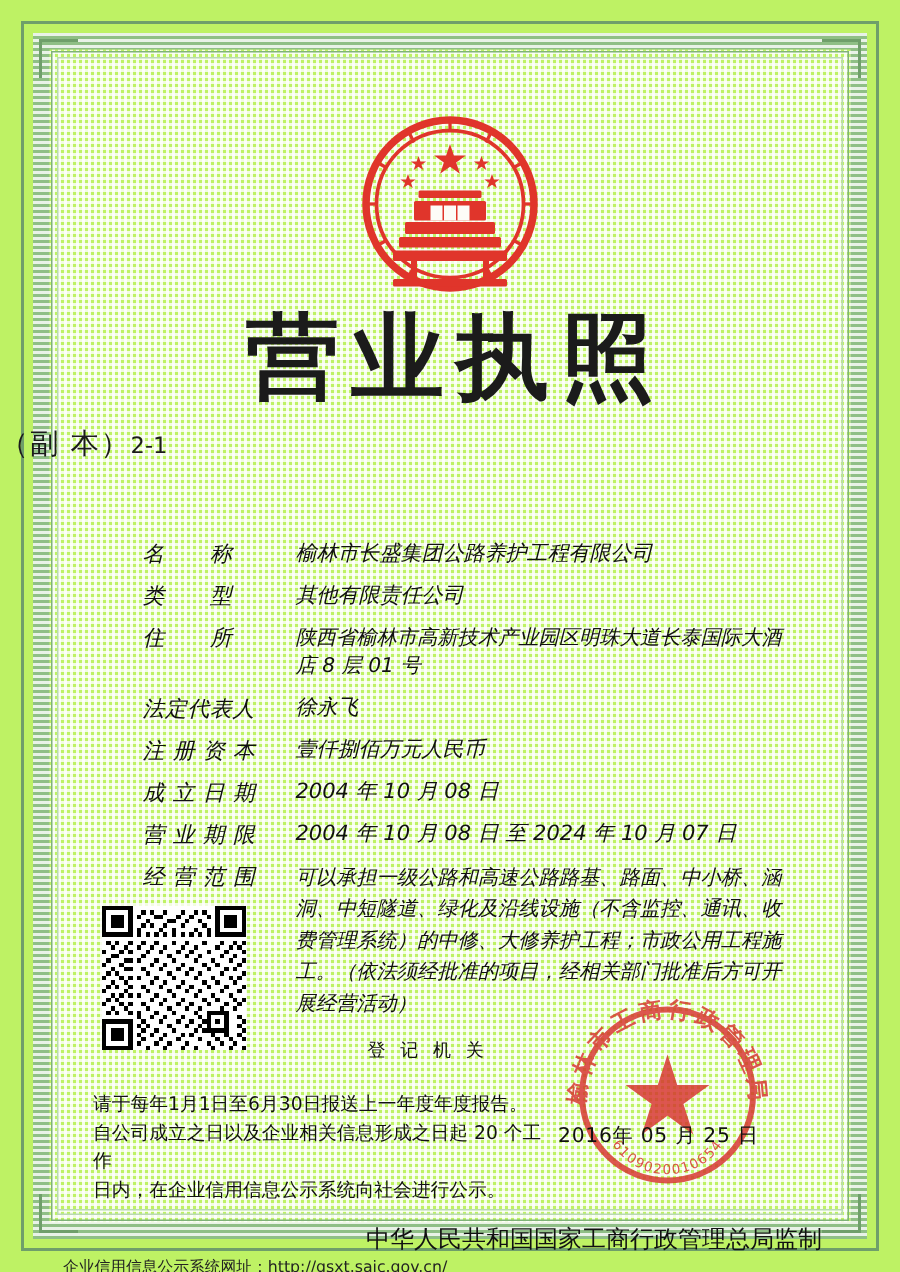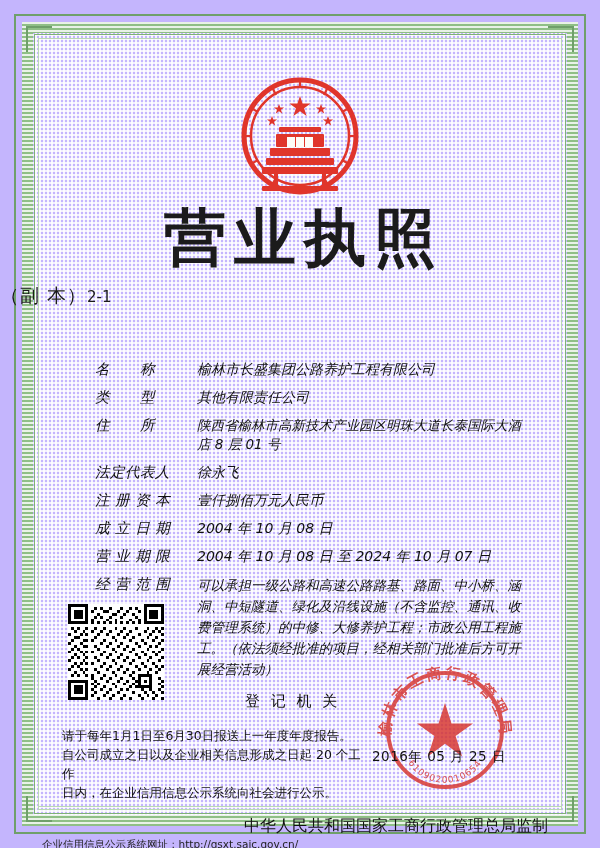--- a/index.html
+++ b/index.html
@@ -4,21 +4,21 @@
 <style>
   html, body {
     margin: 0;
     padding: 0;
     background: #ffffff;
   }
   #page {
     position: relative;
     width: 600px;
     height: 848px;
-    background: #c4b5fd;
+    background: #bef264;
     overflow: hidden;
     font-family: "DejaVu Sans", "Liberation Sans", sans-serif;
   }
 
   
   .frame-outer {
     position: absolute;
     left: 14px; top: 14px;
     right: 14px; bottom: 14px;
     border: 2px solid #6f9f6a;
@@ -159,21 +159,21 @@
     top: 604px;
     width: 96px;
     height: 96px;
   }
 
   
   .registry {
     position: absolute;
     top: 692px;
     left: 245px;
-    font-size: 15px;
+    font-size: 12px;
     letter-spacing: 3px;
     color: #111;
   }
   .reg-date {
     position: absolute;
     top: 748px;
     left: 372px;
     font-size: 13.5px;
     color: #111;
     letter-spacing: 0.5px;

